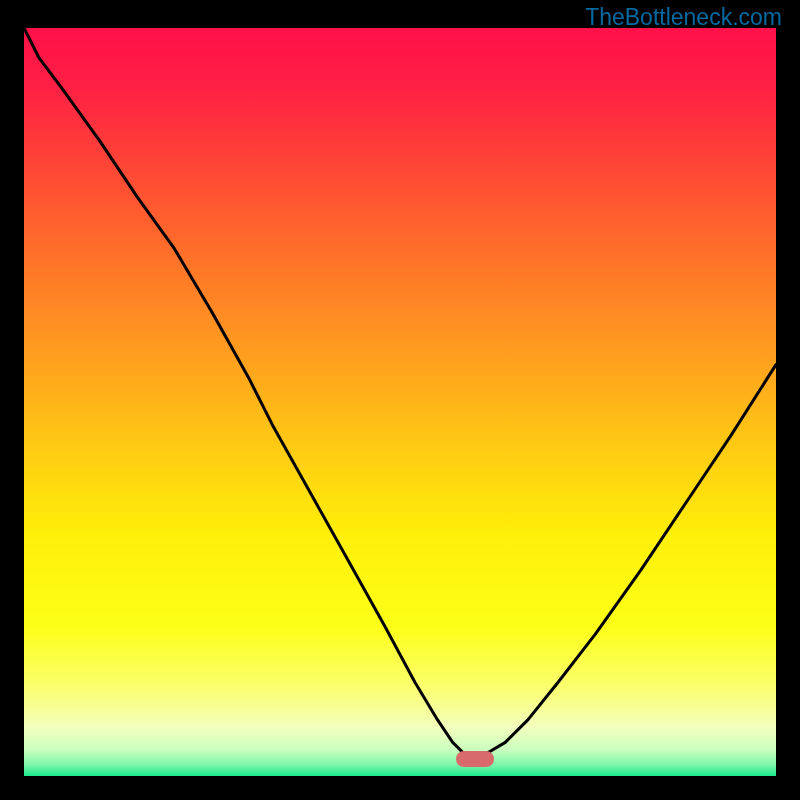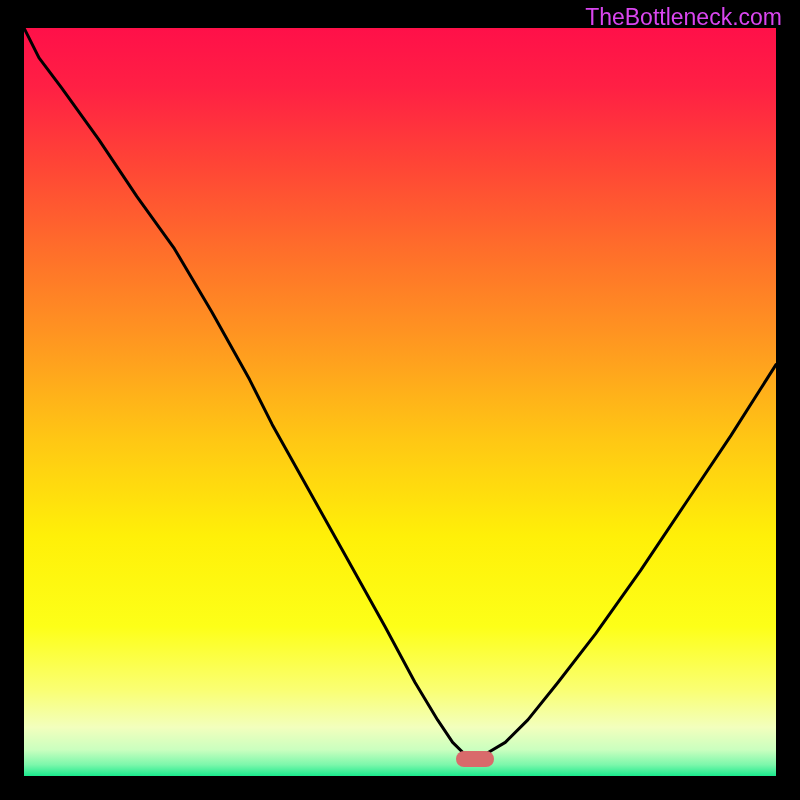--- a/index.html
+++ b/index.html
@@ -14,21 +14,21 @@
   .frame {
     position: relative;
     width: 800px;
     height: 800px;
     background: #000000;
   }
   .watermark {
     position: absolute;
     top: 4px;
     right: 18px;
-    color: #d946ef;
+    color: #0369a1;
     font-size: 23px;
     font-weight: 500;
     z-index: 20;
     white-space: nowrap;
   }
   .plot-area {
     position: absolute;
     left: 24px;
     top: 28px;
     width: 752px;

